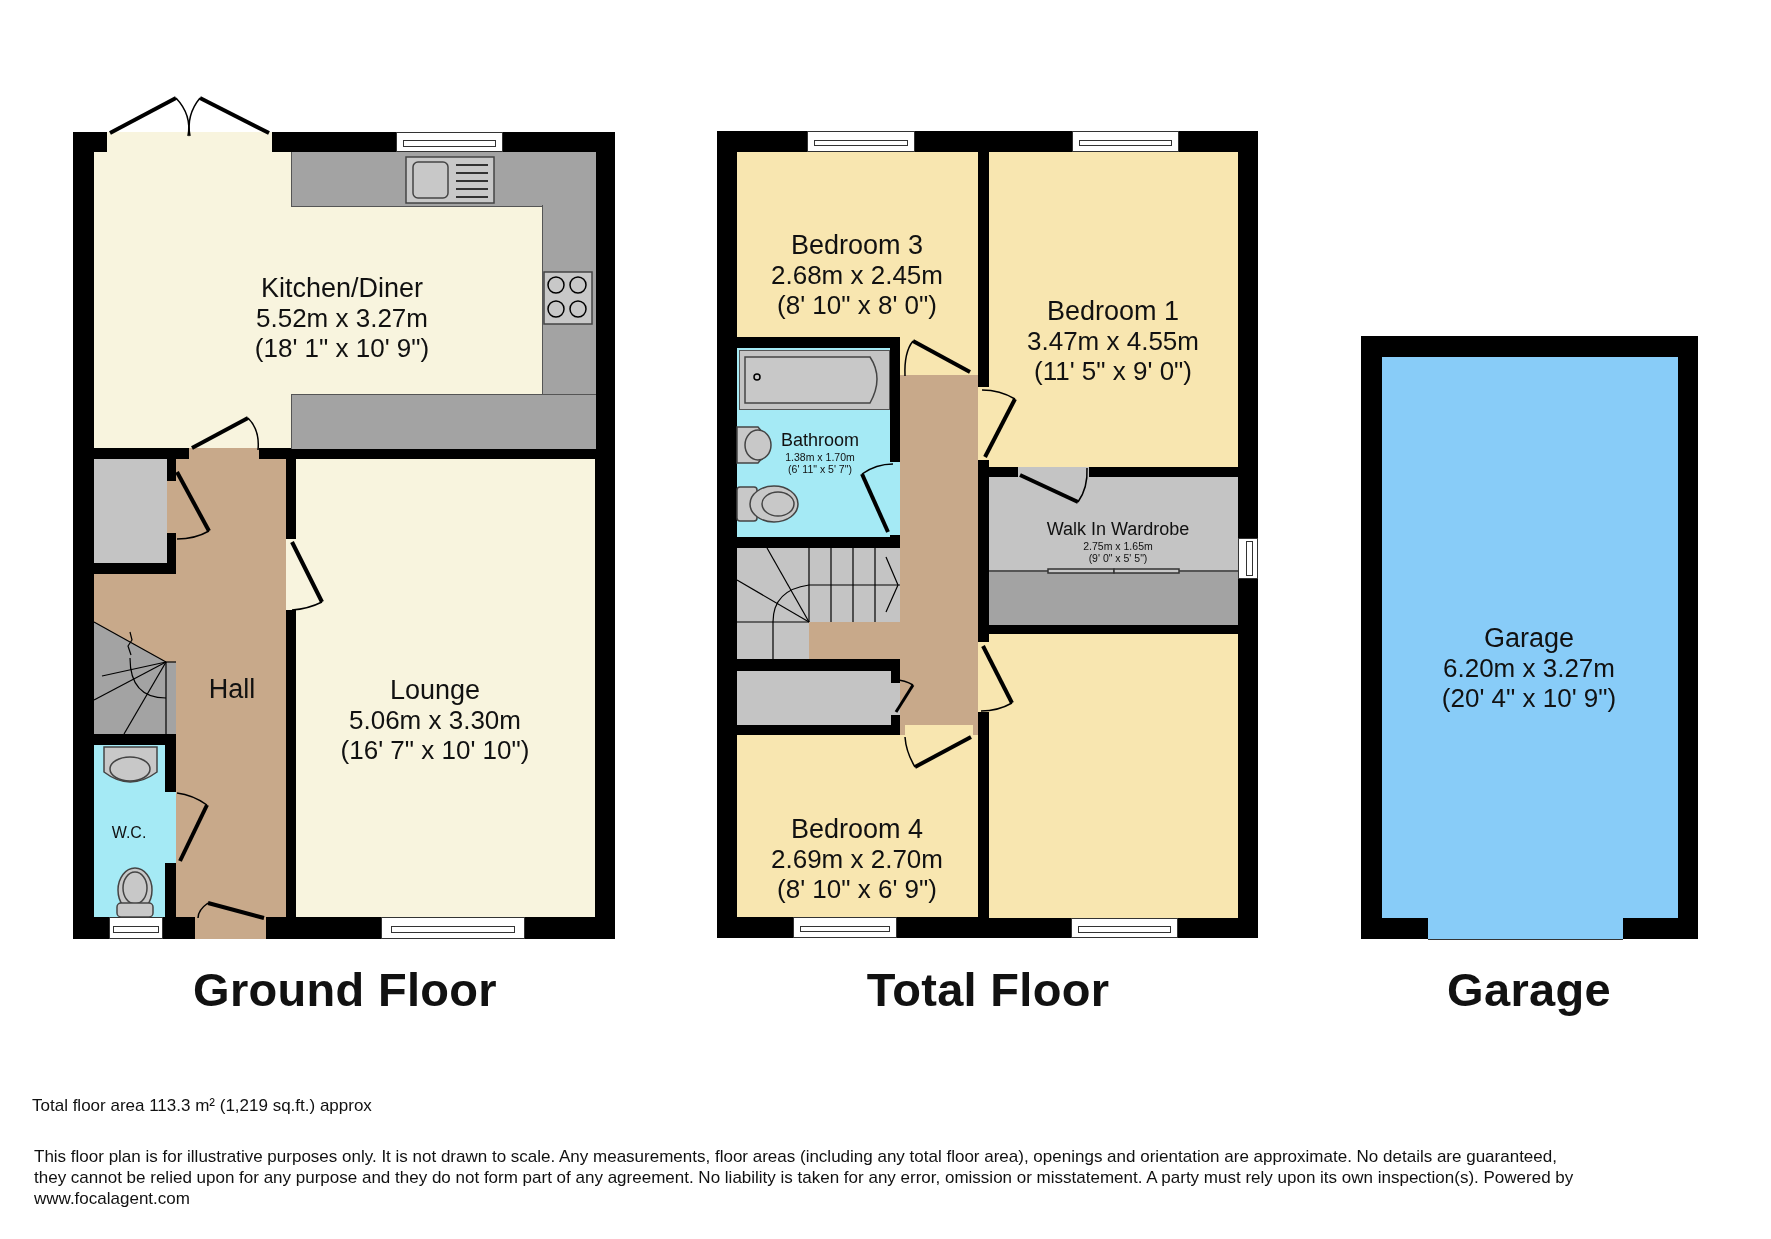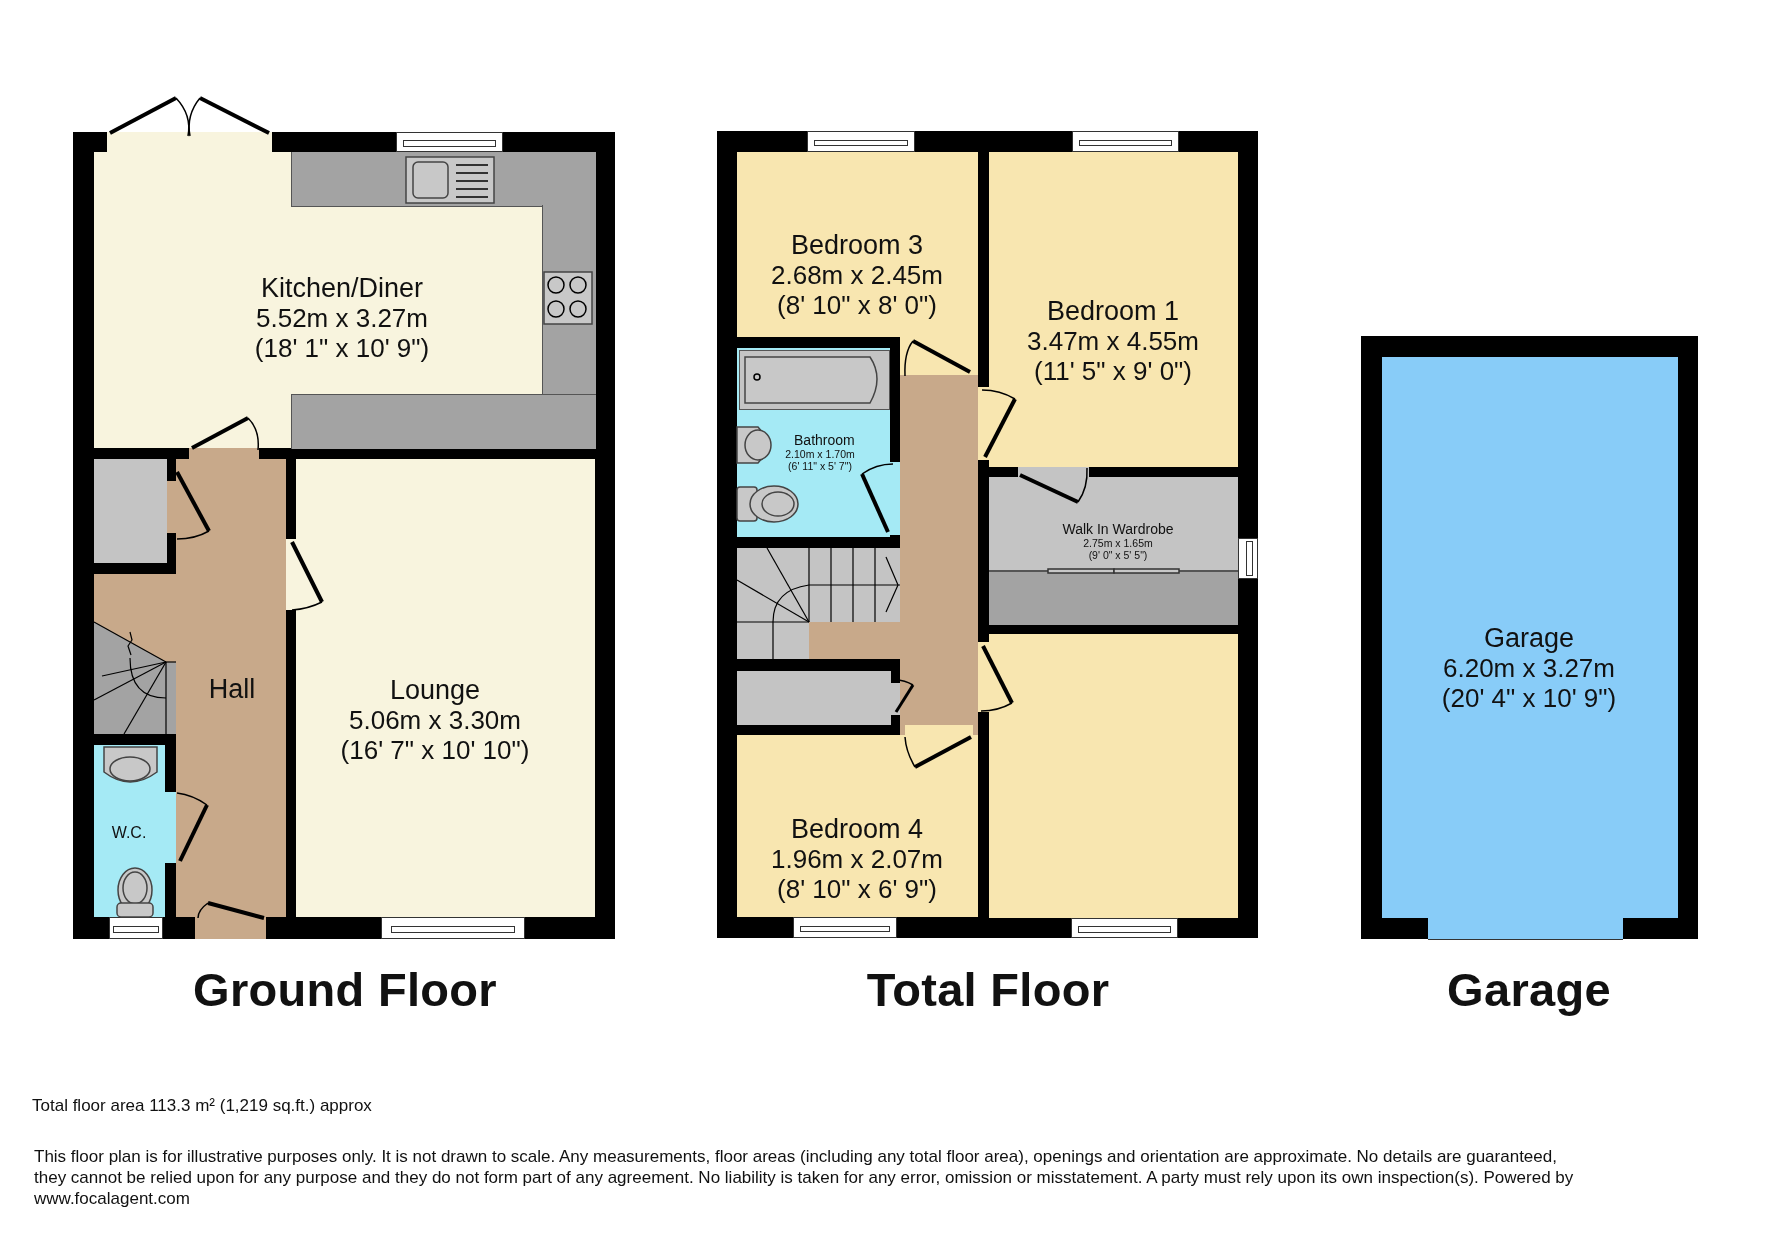--- a/index.html
+++ b/index.html
@@ -13,21 +13,21 @@
   .blue { background: #A5EAF5; }
   .grey { background: #C4C4C4; }
   .dgrey { background: #A3A3A3; }
   .gblue { background: #88CCF8; }
   .window { position: absolute; background: #fff; border: 1px solid #333; box-sizing: border-box; }
   .window::after { content: ""; position: absolute; left: 6%; right: 6%; top: 40%; height: 25%; border: 1px solid #333; }
   .window.v::after { left: 40%; width: 25%; top: 6%; bottom: 6%; right: auto; height: auto; }
   .label { position: absolute; text-align: center; transform: translate(-50%, -50%); white-space: nowrap; line-height: 1.15; }
   .label .n { display: block; font-size: 27px; }
   .label .d { display: block; font-size: 26px; }
-  .label.small .n { font-size: 14px; text-align: right; }
+  .label.small .n { font-size: 18px; }
   .label.small .d { font-size: 10.5px; }
   .floor-title { position: absolute; top: 962px; transform: translateX(-50%); font-weight: bold; font-size: 47px; white-space: nowrap; letter-spacing: 0.3px; }
   #svg-layer { position: absolute; left: 0; top: 0; }
   .footer-total { position: absolute; left: 32px; top: 1096px; font-size: 17px; white-space: nowrap; }
   .footer-disclaimer { position: absolute; left: 34px; top: 1146px; width: 1712px; font-size: 17px; line-height: 21px; }
   .footer-disclaimer span { display: block; white-space: nowrap; }
 </style>
 </head>
 <body>
 
@@ -269,31 +269,31 @@
     <span class="d">2.68m x 2.45m</span>
     <span class="d">(8' 10" x 8' 0")</span>
   </div>
   <div class="label" style="left:1113px;top:341px;">
     <span class="n">Bedroom 1</span>
     <span class="d">3.47m x 4.55m</span>
     <span class="d">(11' 5" x 9' 0")</span>
   </div>
   <div class="label small" style="left:820px;top:452px;">
     <span class="n">Bathroom</span>
-    <span class="d">2.10m x 1.70m</span>
+    <span class="d">1.38m x 1.70m</span>
     <span class="d">(6' 11" x 5' 7")</span>
   </div>
   <div class="label small" style="left:1118px;top:541px;">
     <span class="n">Walk In Wardrobe</span>
     <span class="d">2.75m x 1.65m</span>
     <span class="d">(9' 0" x 5' 5")</span>
   </div>
   <div class="label" style="left:857px;top:859px;">
     <span class="n">Bedroom 4</span>
-    <span class="d">1.96m x 2.07m</span>
+    <span class="d">2.69m x 2.70m</span>
     <span class="d">(8' 10" x 6' 9")</span>
   </div>
   <div class="label" style="left:1529px;top:668px;">
     <span class="n">Garage</span>
     <span class="d">6.20m x 3.27m</span>
     <span class="d">(20' 4" x 10' 9")</span>
   </div>
 
   <div class="floor-title" style="left:345px;">Ground Floor</div>
   <div class="floor-title" style="left:988px;">Total Floor</div>

